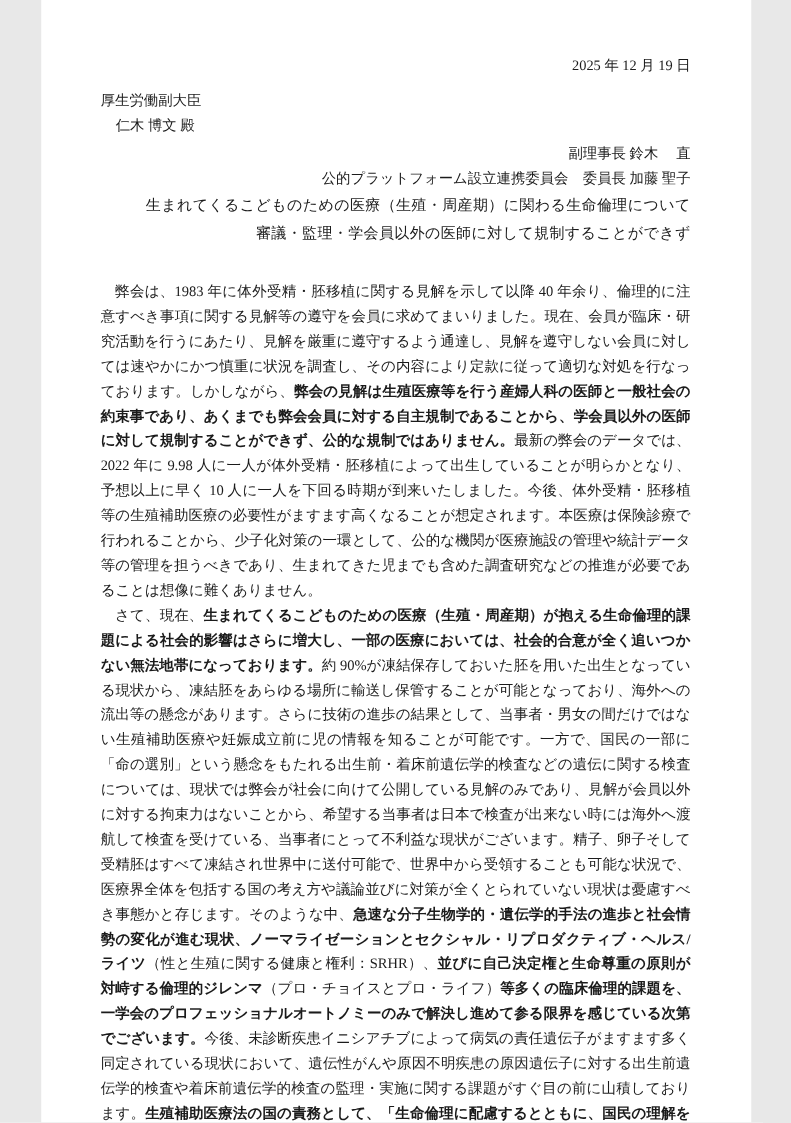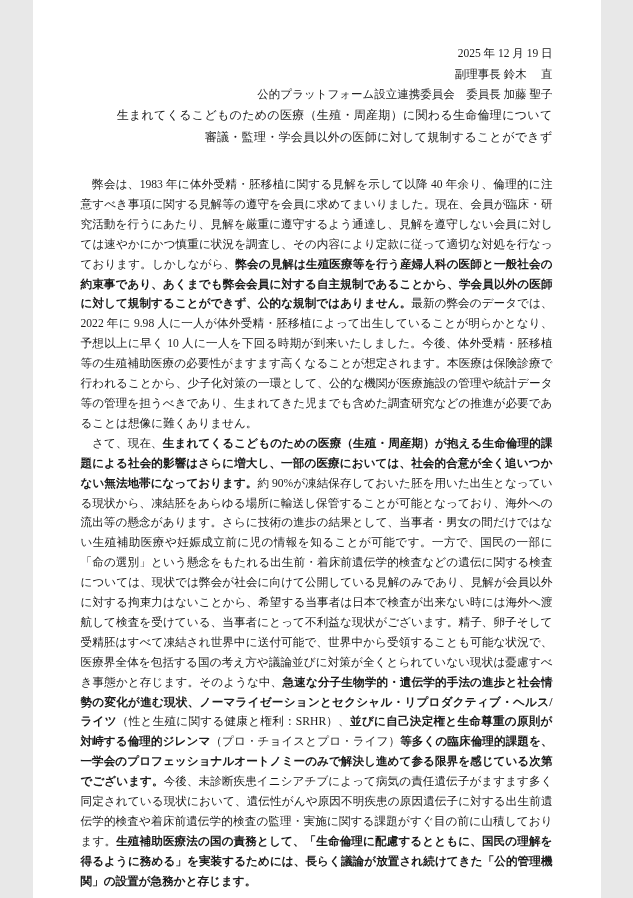--- a/index.html
+++ b/index.html
@@ -27,20 +27,24 @@
   }
   .para .b{ font-weight:bold; }
 </style>
 </head>
 <body>
 
 <div class="page">
 
   <div class="date">2025 年 12 月 19 日</div>
 
+  <div class="recipient">
+    <div>厚生労働副大臣</div>
+    <div class="recipient-name">仁木 博文 殿</div>
+  </div>
 
   <div class="sender-block">
       <div class="sender-line">副理事長 鈴木　 直</div>
       <div class="sender-line">公的プラットフォーム設立連携委員会　委員長 加藤 聖子</div>
     </div>
 
   <div class="doc-title">
     <div>生まれてくるこどものための医療（生殖・周産期）に関わる生命倫理について</div>
     <div>審議・監理・学会員以外の医師に対して規制することができず</div>
   </div>

